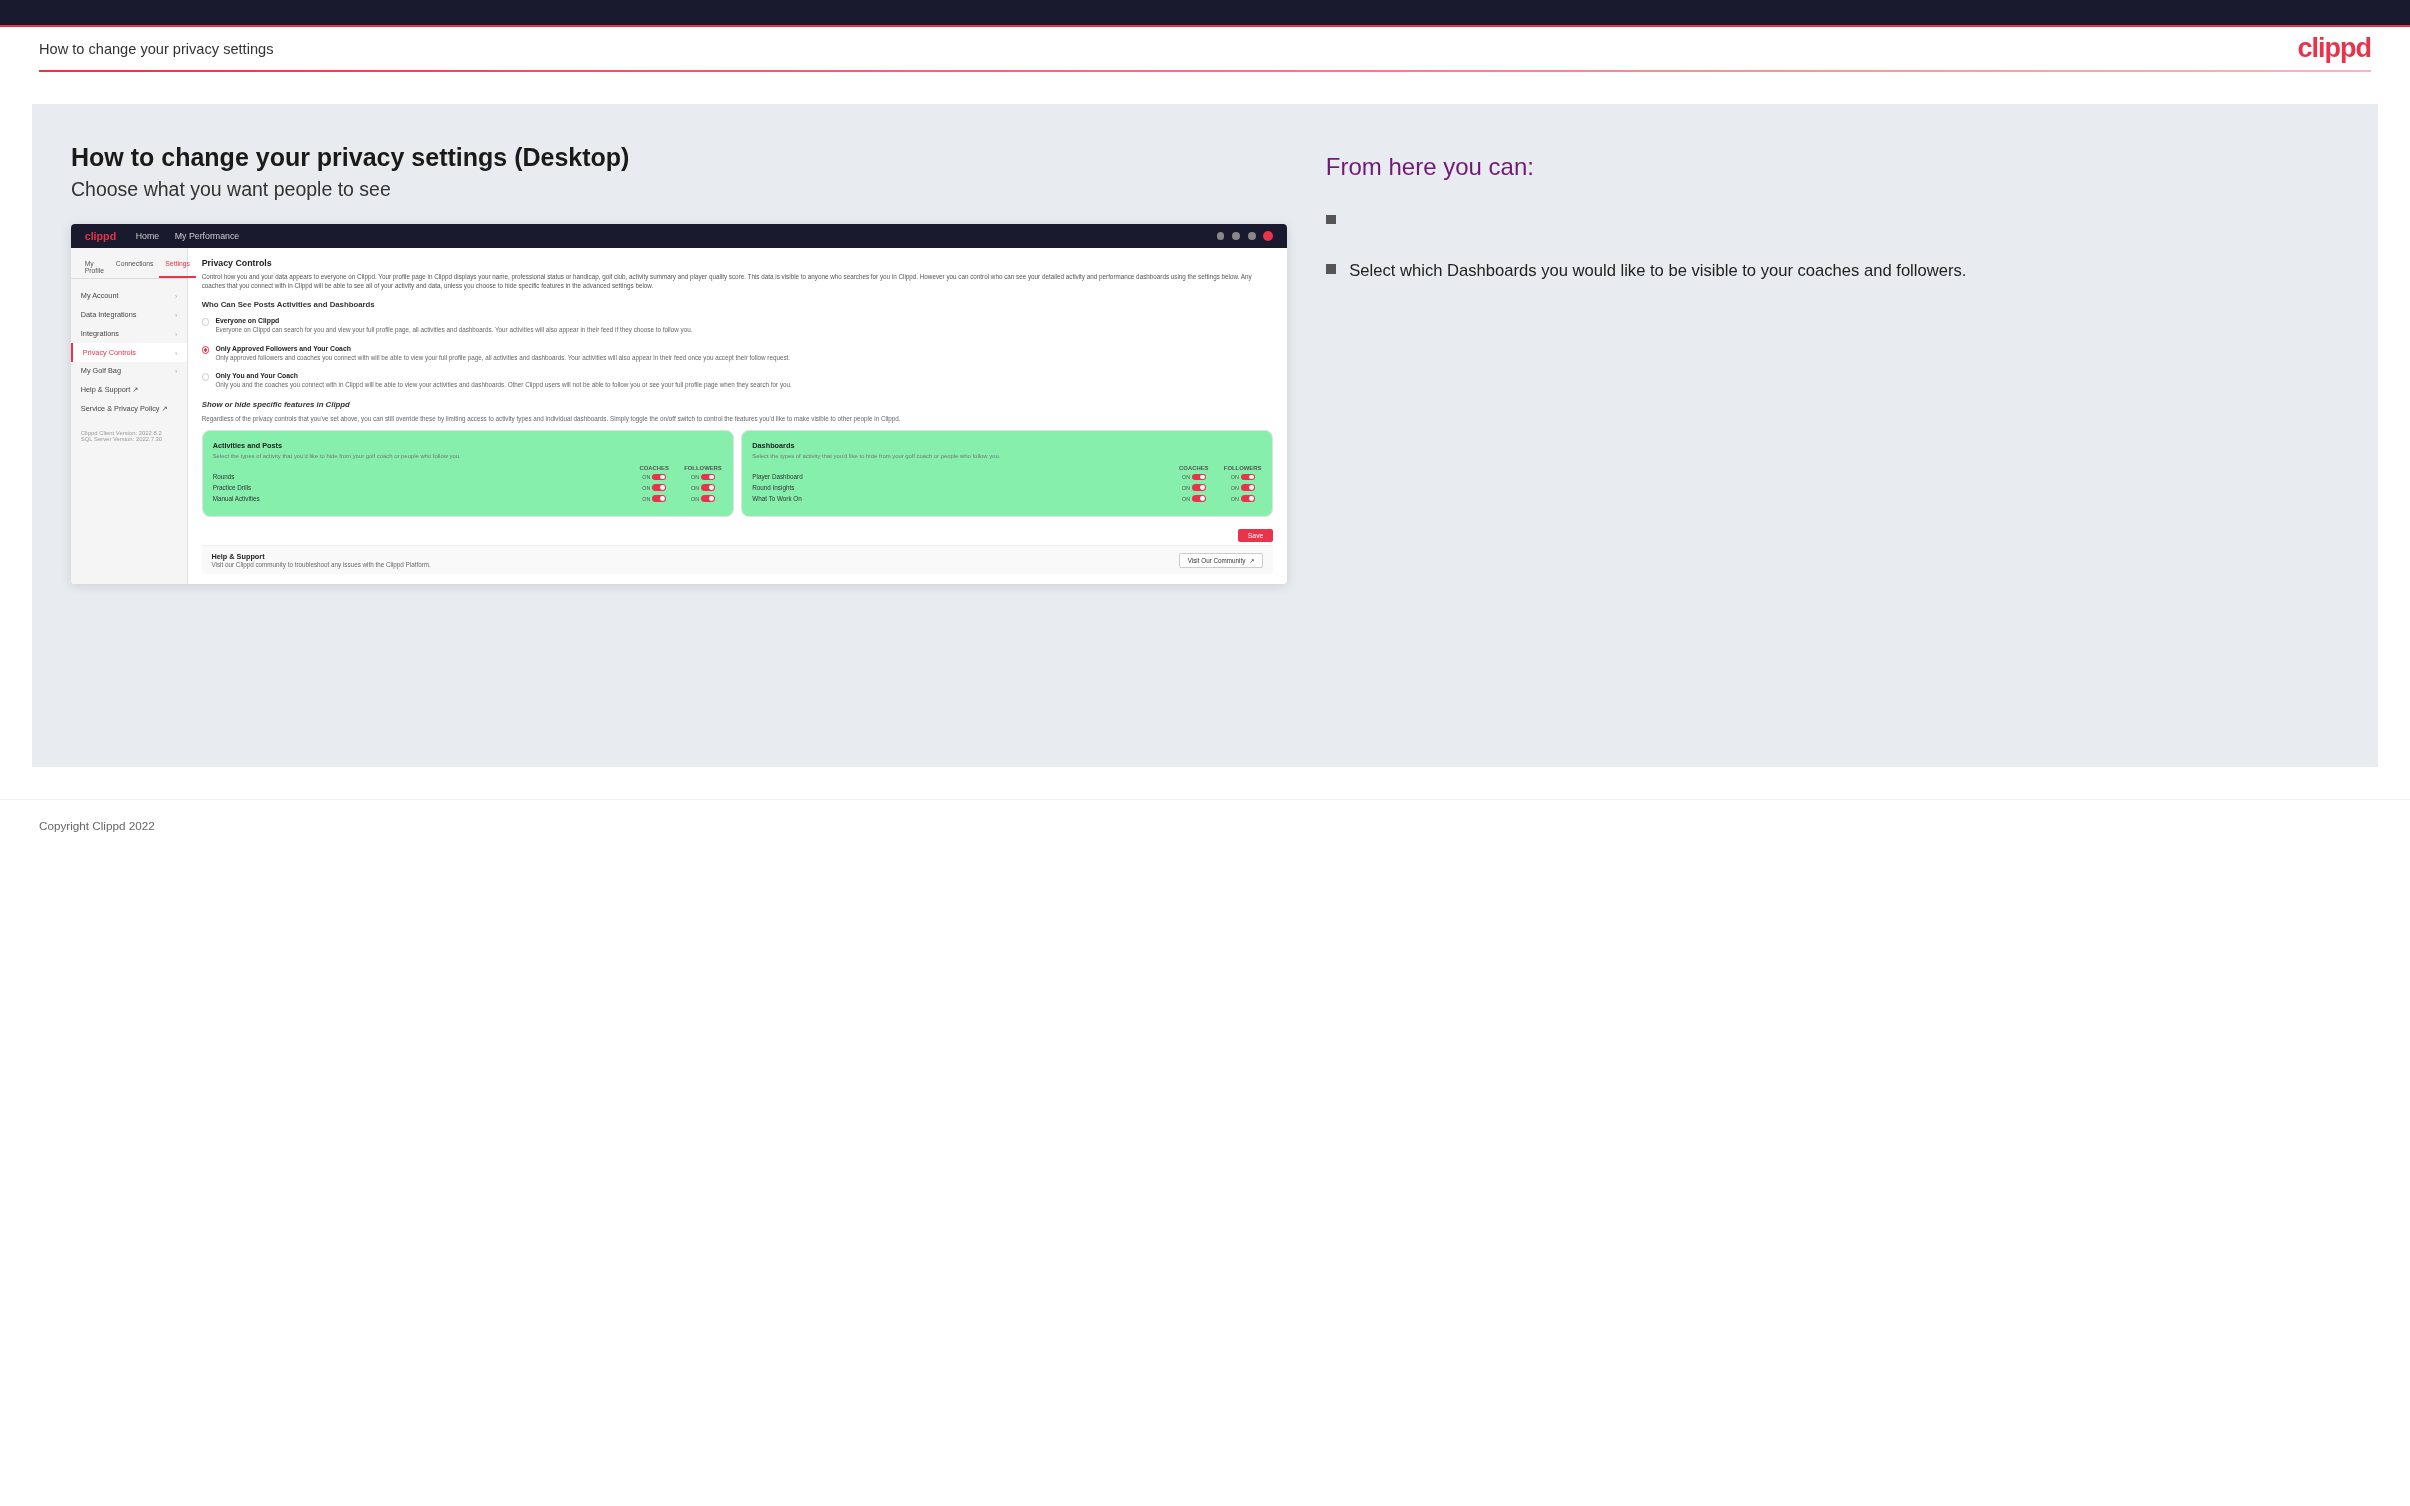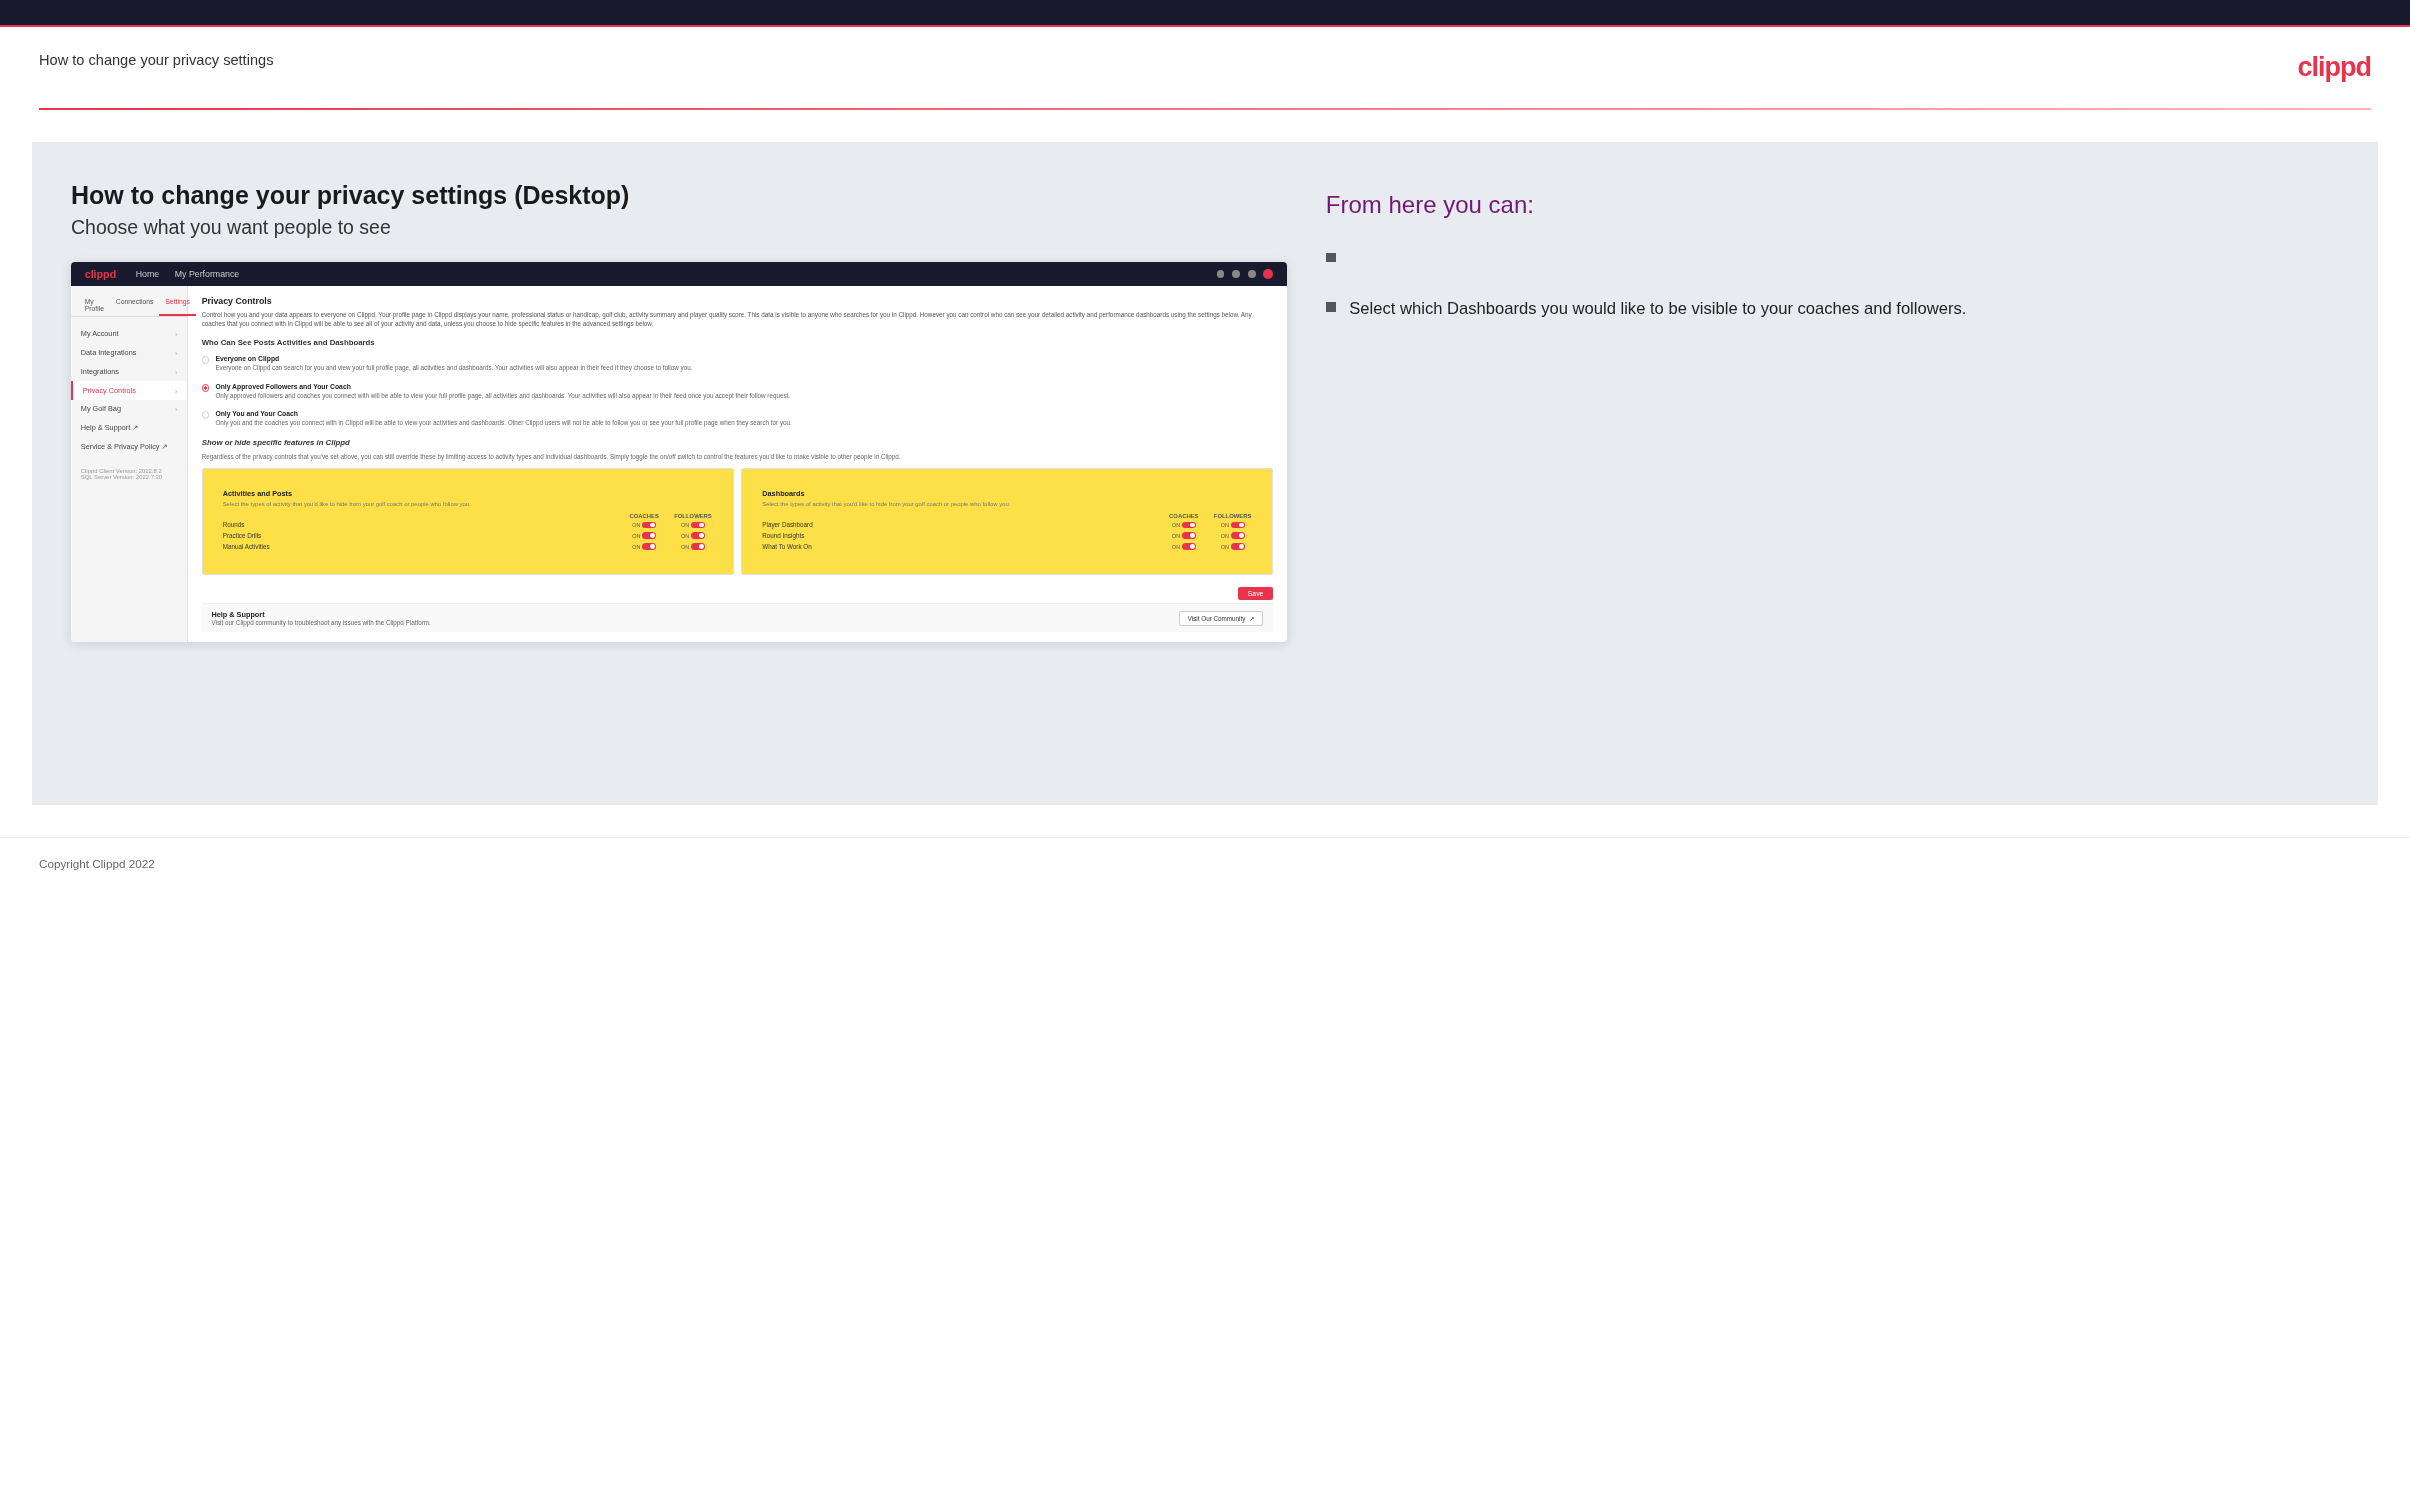--- a/index.html
+++ b/index.html
@@ -6,23 +6,23 @@
     body { font-family: -apple-system, BlinkMacSystemFont, 'Segoe UI', sans-serif; background: #fff; color: #222; }
 
     .top-bar {
       height: 27px;
       background: linear-gradient(90deg, #1a1a2e 0%, #1a1a2e 100%);
       border-bottom: 2.9px solid #e8334a;
     }
 
     .header {
       display: flex;
-      align-items: flex-start;
+      align-items: center;
       justify-content: space-between;
-      padding: 25px 39px;
+      padding: 6px 39px;
       background: #fff;
     }
 
     .header-title {
       font-size: 14.6px;
       color: #333;
       font-weight: 400;
     }
 
     .logo {
@@ -246,24 +246,24 @@
     }
 
     .feature-grid {
       display: grid;
       grid-template-columns: 1fr 1fr;
       gap: 7.8px;
       margin-bottom: 7.8px;
     }
 
     .feature-panel {
-      background: #fde047;
+      background: #86efac;
       border: 1px solid #e0e0e0;
-      border-radius: 2px;
-      padding: 20px;
+      border-radius: 8px;
+      padding: 10px;
     }
 
     .feature-panel-title {
       font-size: 7.3px;
       font-weight: 600;
       color: #222;
       margin-bottom: 2.9px;
     }
 
     .feature-panel-desc {

